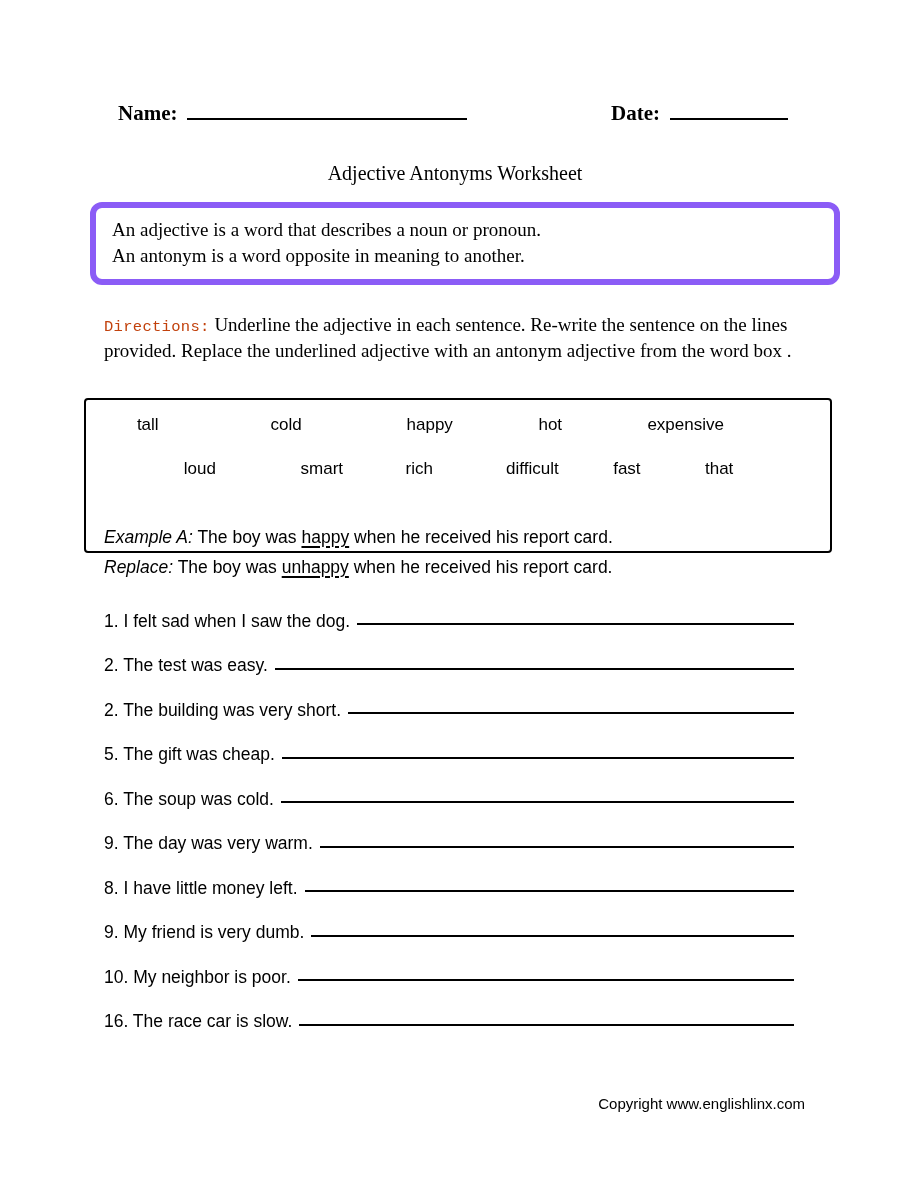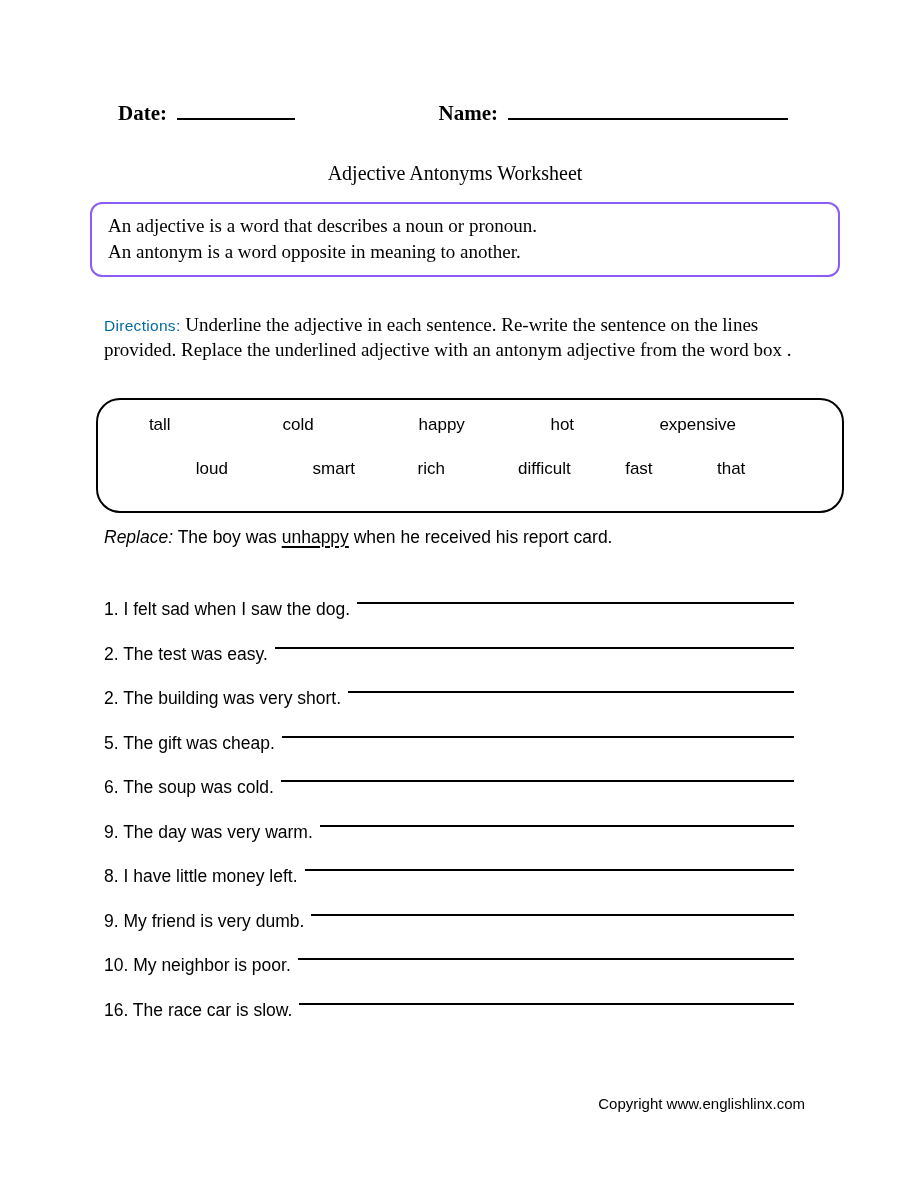--- a/index.html
+++ b/index.html
@@ -40,52 +40,51 @@
     font-family: "Liberation Serif", serif;
     font-weight: normal;
     font-size: 20px;
   }
   
   .def-box {
     position: absolute;
     top: 202px; left: 90px;
     width: 750px;
     box-sizing: border-box;
-    border: 2px solid #8b5cf6;
+    border: 6px solid #8b5cf6;
     border-radius: 12px;
     padding: 9px 16px 10px 16px;
     font-family: "Liberation Serif", serif;
     font-size: 19px;
     line-height: 26px;
   }
   
   .directions {
     position: absolute;
     top: 294px; left: 104px;
     width: 716px;
     font-family: "Liberation Serif", serif;
     font-size: 19px;
     line-height: 24px;
   }
   .dir-label {
-    font-family: Liberation Sans, sans-serif;
+    font-family: Liberation Mono, monospace;
     font-size: 15.5px;
-    color: #0369a1;
+    color: #c2410c;
     letter-spacing: 0.3px;
   }
   
   .word-box {
     position: absolute;
     top: 398px; left: 84px;
-    width: 748px; height: 115px;
+    width: 748px; height: 155px;
     box-sizing: border-box;
     border: 2px solid #000;
-    border-radius: 24px;
+    border-radius: 4px;
     font-size: 17px;
-    margin-left: 12px;
   }
   .wb-word {
     position: absolute;
     transform: translateX(-50%);
     white-space: nowrap;
   }
   .wb-r1 { top: 15px; }
   .wb-r2 { top: 59px; }
   
   .example-block {
@@ -97,21 +96,21 @@
   .ex-label { font-style: italic; }
   .ex-underlined { text-decoration: underline; text-decoration-thickness: 1.5px; text-underline-offset: 3px; }
   
   .sentences {
     position: absolute;
     top: 599px; left: 104px;
     width: 690px;
   }
   .s-row {
     display: flex;
-    align-items: flex-start;
+    align-items: center;
     height: 44.5px;
     font-size: 17.5px;
   }
   .s-text { white-space: nowrap; }
   .s-line {
     flex: 1;
     margin-left: 7px;
     border-bottom: 2.2px solid #000;
     position: relative;
     top: 3px;
@@ -125,26 +124,26 @@
     font-size: 15px;
   }
 </style>
 </head>
 <body>
 
 <div class="page">
 
   <div class="header-row">
     <div class="field-group">
+      <span>Name:</span>
+      <span class="blank-line name-line"></span>
+    </div>
+    <div class="field-group">
       <span>Date:</span>
       <span class="blank-line date-line"></span>
-    </div>
-    <div class="field-group">
-      <span>Name:</span>
-      <span class="blank-line name-line"></span>
     </div>
   </div>
 
   <div class="title">Adjective Antonyms Worksheet</div>
 
   <div class="def-box">
     <div>An adjective is a word that describes a noun or pronoun.</div>
     <div>An antonym is a word opposite in meaning to another.</div>
   </div>
 
@@ -158,20 +157,21 @@
     <span class="wb-word wb-r1" style="left:80.6%">expensive</span>
     <span class="wb-word wb-r2" style="left:15.3%">loud</span>
     <span class="wb-word wb-r2" style="left:31.7%">smart</span>
     <span class="wb-word wb-r2" style="left:44.8%">rich</span>
     <span class="wb-word wb-r2" style="left:60.0%">difficult</span>
     <span class="wb-word wb-r2" style="left:72.7%">fast</span>
     <span class="wb-word wb-r2" style="left:85.1%">that</span>
   </div>
 
   <div class="example-block">
+    <div class="ex-row"><span class="ex-label">Example A:</span> <span>The boy was </span><span class="ex-underlined">happy</span><span> when he received his report card.</span></div>
     <div class="ex-row"><span class="ex-label">Replace:</span> <span>The boy was </span><span class="ex-underlined">unhappy</span><span> when he received his report card.</span></div>
   </div>
 
   <div class="sentences">
     <div class="s-row">
         <span class="s-text">1. I felt sad when I saw the dog.</span>
         <span class="s-line"></span>
       </div>
     <div class="s-row">
         <span class="s-text">2. The test was easy.</span>

